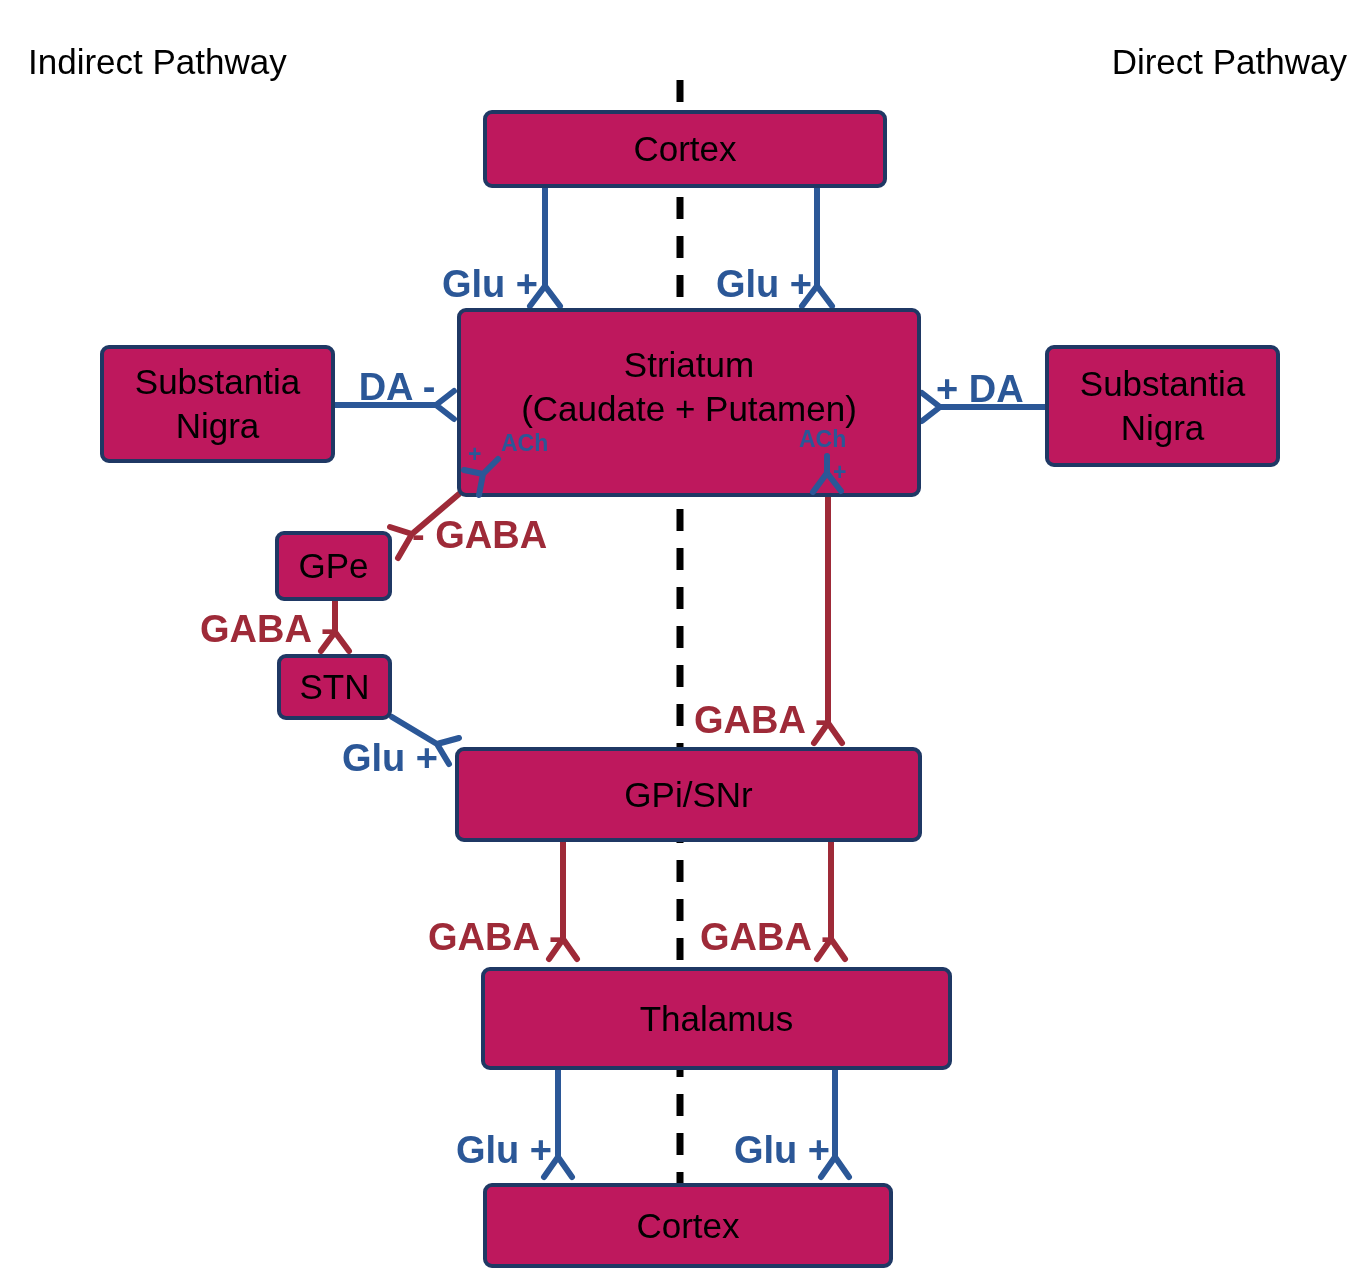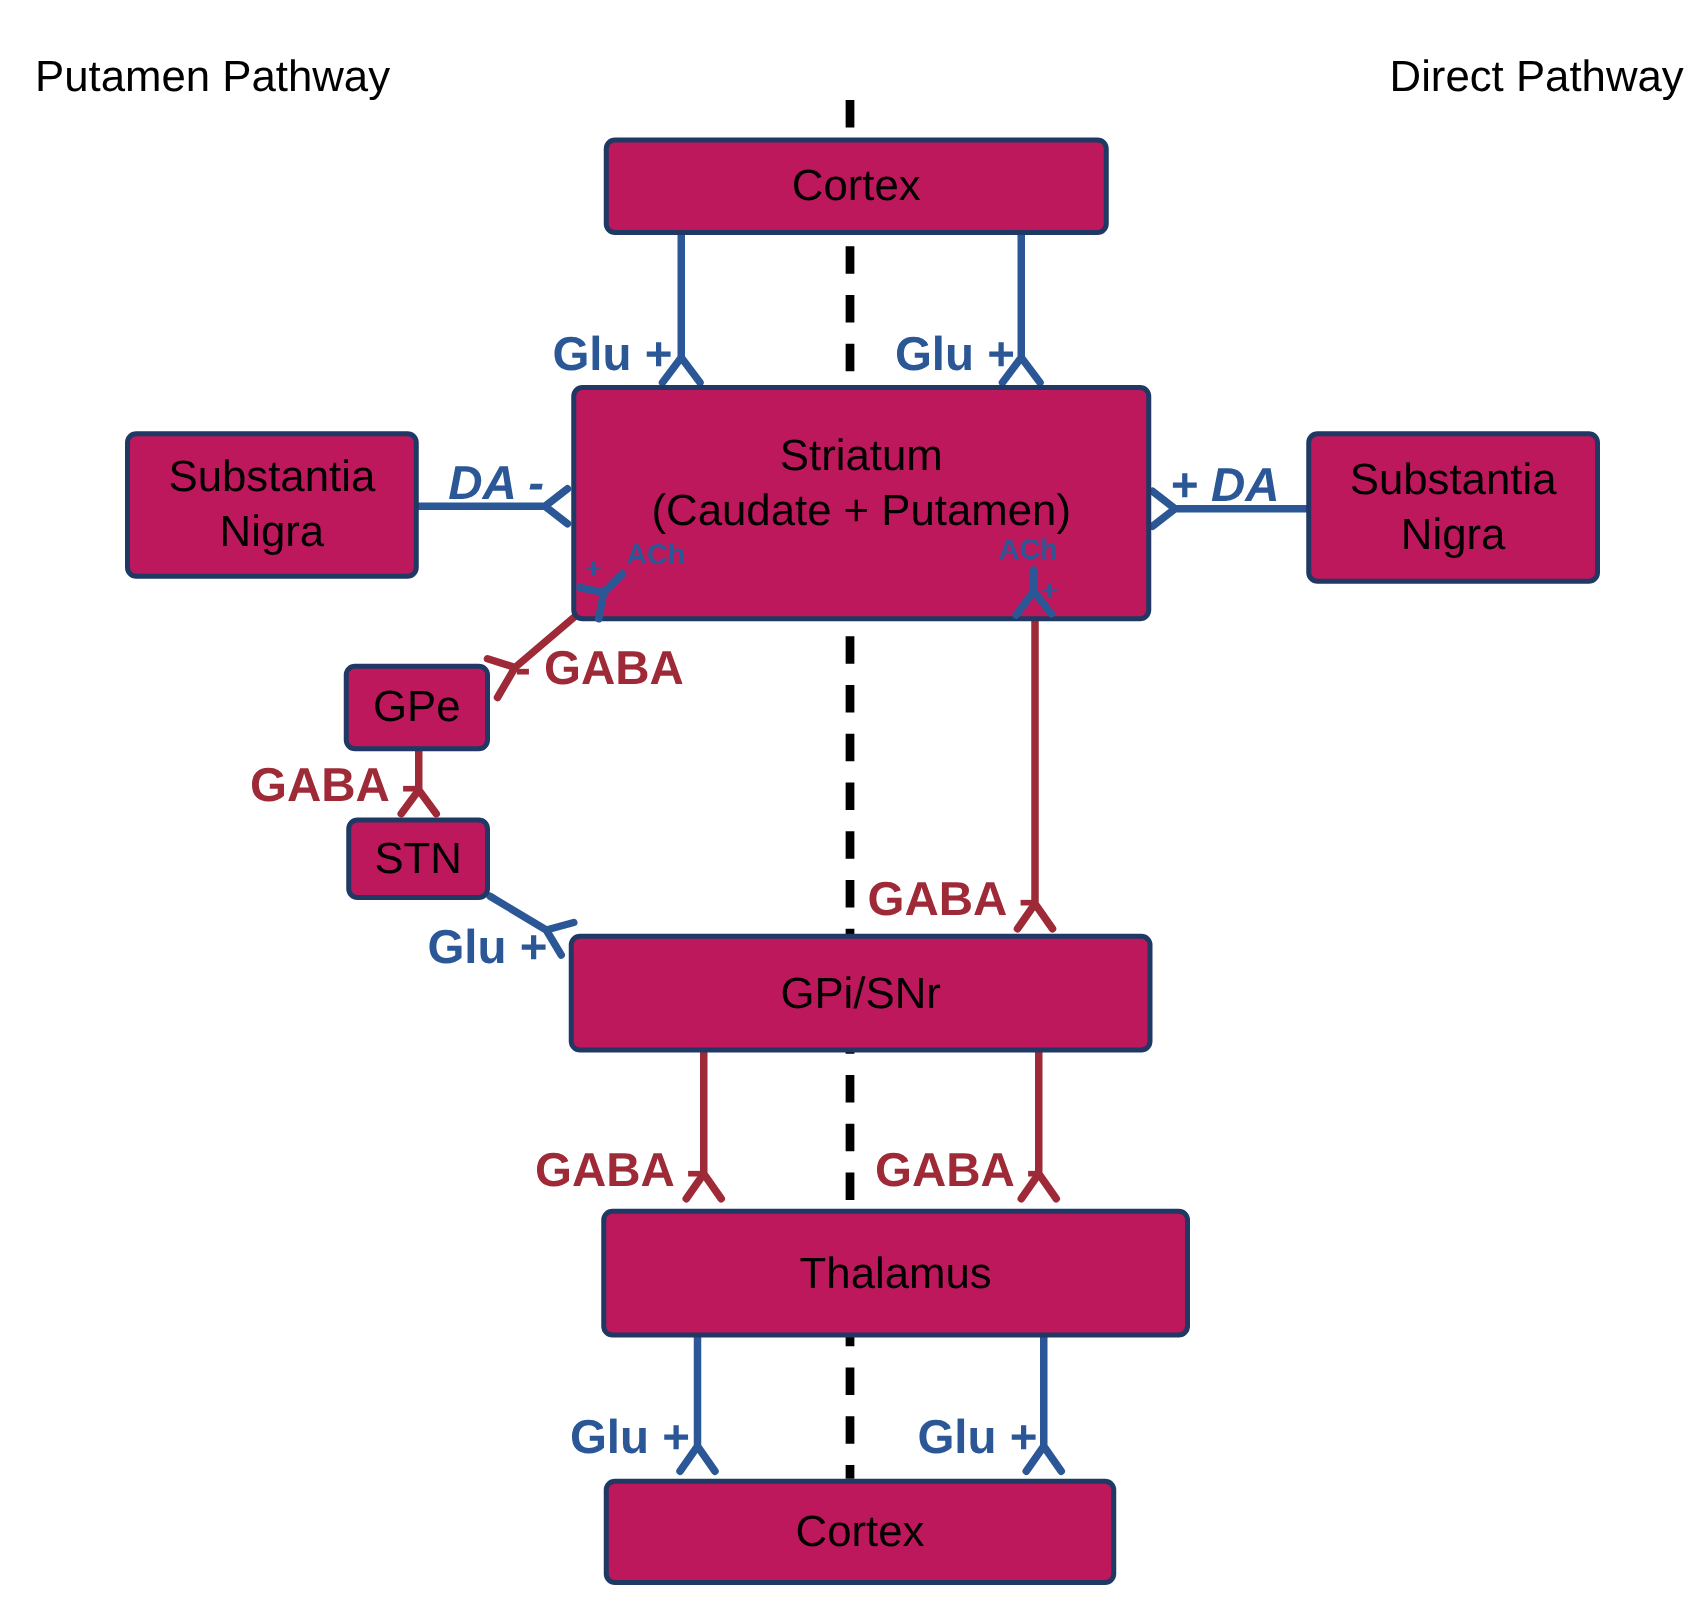--- a/index.html
+++ b/index.html
@@ -13,21 +13,21 @@
     background:#be185d; border:4px solid #1F3864; border-radius:9px;
     display:flex; flex-direction:column; align-items:center; justify-content:center;
     font-size:35px; color:#000; text-align:center; line-height:1.25;
   }
   .pathway-title{position:absolute; font-size:35px; color:#000; white-space:nowrap;}
   .elabel{position:absolute; font-weight:bold; font-size:38px; white-space:nowrap;}
   .blue{color:#2B5797;}
   .red{color:#9E2A38;}
   .small{font-size:23px;}
   .alignr{text-align:right;}
-  .alignc{text-align:center;font-style:italic;}
+  .alignc{text-align:center;}
   svg path{fill:none;}
   .exc{stroke:#2B5797; stroke-width:6; stroke-linecap:round; stroke-linejoin:round;}
   .inh{stroke:#9E2A38; stroke-width:6; stroke-linecap:round; stroke-linejoin:round;}
   .mid{stroke:#000000; stroke-width:7; stroke-dasharray:22 17;}
   .striatum-pad{padding-bottom:31px;}
 </style>
 </head>
 <body>
 
 <div class="stage">
@@ -85,21 +85,21 @@
 
   <div class="box" style="left:483px; top:1183px; width:410px; height:85px;">
     <span>Cortex</span>
   </div>
 
   <svg class="layer" viewBox="0 0 1355 1283">
     <path class="exc" d="M479 495 L483 474 M483 474 L464 470 M483 474 L498 459"></path>
     <path class="exc" d="M827 456 V473 M827 473 L813 492 M827 473 L841 491"></path>
   </svg>
 
-  <div class="pathway-title" style="left:28px; top:42px;">Putamen Pathway</div>
+  <div class="pathway-title" style="left:28px; top:42px;">Indirect Pathway</div>
   <div class="pathway-title" style="right:8px; top:42px;margin-left:48px;">Direct Pathway</div>
 
   <div class="elabel blue alignr" style="left:420px; top:263px; width:118px;">Glu +</div>
   <div class="elabel blue alignr" style="left:694px; top:263px; width:118px;">Glu +</div>
 
   <div class="elabel blue alignc" style="left:356px; top:366px; width:82px;">DA -</div>
   <div class="elabel blue alignc" style="left:936px; top:368px; width:82px;">+ DA</div>
 
   <div class="elabel blue small" style="left:468px; top:441px;">+</div>
   <div class="elabel blue small" style="left:501px; top:430px;">ACh</div>

